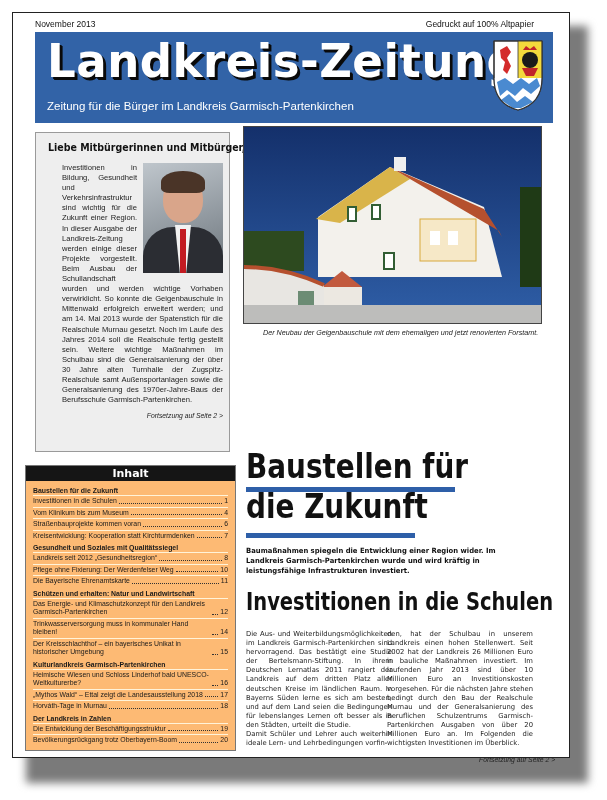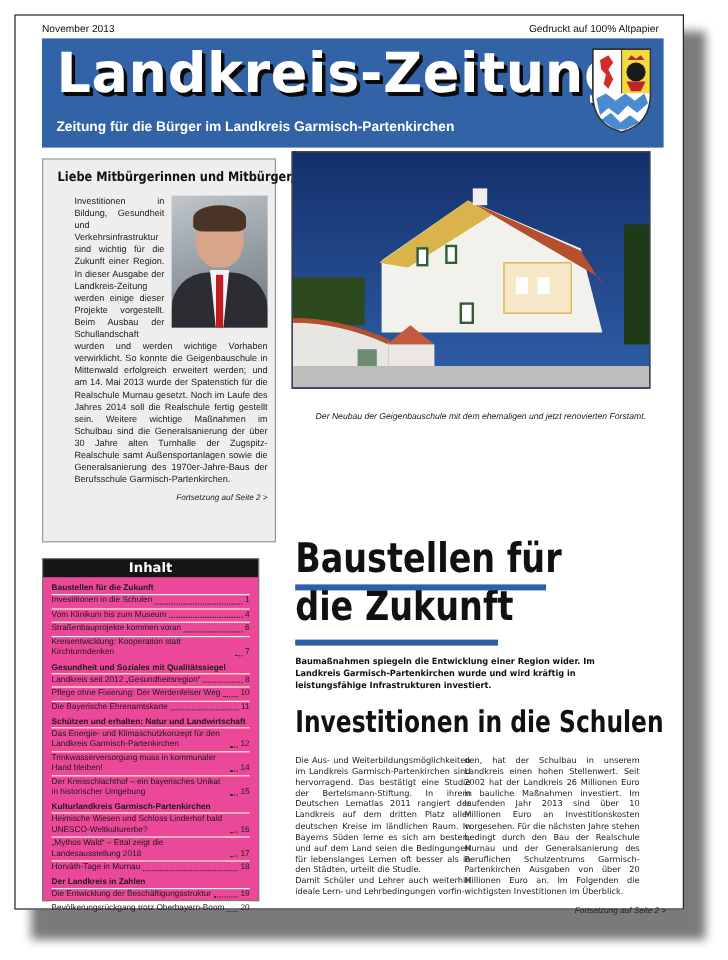--- a/index.html
+++ b/index.html
@@ -1,49 +1,49 @@
 <!DOCTYPE html>
 <html><head>
 <meta charset="utf-8">
 <style>
   html, body { margin:0; padding:0; }
   body { width:607px; height:800px; background:#ffffff; position:relative; overflow:hidden; font-family:"Liberation Sans", sans-serif; }
   .shadow { position:absolute; left:26px; top:26px; width:562px; height:757px; background:#7a7a7a; filter:blur(4px); }
   .page { position:absolute; left:12px; top:12px; width:558px; height:746px; background:#fff; border:1px solid #222; box-sizing:border-box; }
   .topline { position:absolute; top:6px; font-size:8.5px; color:#111; }
   .topline.left { left:22px; }
-  .topline.right { right:20px; }
+  .topline.right { right:35px; }
   .masthead { position:absolute; left:22px; top:19px; width:518px; height:91px; background:#3263a7; }
   .mast-title { position:absolute; left:12px; top:2px; font-family:"DejaVu Sans", sans-serif; font-weight:bold; font-size:46px; color:#fff; letter-spacing:0.5px; text-shadow:3px 3px 0 #0a0a0a, 2px 2px 0 #0a0a0a; transform:scaleX(0.98); transform-origin:left; }
-  .mast-sub { position:absolute; left:12px; top:68px; font-weight:bold; font-size:11.5px; color:#fff; }
+  .mast-sub { position:absolute; left:12px; top:68px; font-weight:normal; font-size:11.5px; color:#fff; }
   .crest { position:absolute; right:8px; top:6px; width:54px; height:74px; }
 
   .welcome { position:absolute; left:22px; top:119px; width:195px; height:320px; background:#eeeeee; border:1px solid #9a9a9a; box-sizing:border-box; }
   .welcome-title { position:absolute; left:12px; top:8px; font-family:"DejaVu Sans", sans-serif; font-weight:bold; font-size:11px; color:#111; transform:scaleX(0.86); transform-origin:left; white-space:nowrap; }
   .welcome-text { position:absolute; left:12px; top:30px; width:175px; font-size:7.6px; line-height:10.1px; color:#222; text-align:justify; }
   .portrait { float:right; width:80px; height:110px; margin:0 0 2px 6px; background:linear-gradient(160deg,#bfc6cc 0%,#8d959c 60%,#6e767c 100%); position:relative; overflow:hidden; }
   .portrait .head { position:absolute; left:20px; top:12px; width:40px; height:48px; border-radius:50% 50% 45% 45%; background:#d9a58a; }
   .portrait .hair { position:absolute; left:18px; top:8px; width:44px; height:22px; border-radius:50% 50% 20% 20%; background:#4a3427; }
   .portrait .suit { position:absolute; left:0; top:64px; width:80px; height:50px; background:#2b2d33; border-radius:30px 30px 0 0; }
   .portrait .shirt { position:absolute; left:32px; top:62px; width:16px; height:48px; background:#f2f2f2; clip-path:polygon(0 0,100% 0,70% 100%,30% 100%); }
   .portrait .tie { position:absolute; left:37px; top:66px; width:6px; height:44px; background:#c21b22; }
   .welcome-text p { margin:0 0 6px 14px; }
   .cont { text-align:right; font-style:italic; font-size:6.8px; color:#222; }
 
-  .toc { position:absolute; left:22px; top:452px; width:181px; height:286px; background:#ec4899; border:1px solid #777; box-sizing:border-box; }
+  .toc { position:absolute; left:12px; top:452px; width:211px; height:286px; background:#fdba74; border:1px solid #777; box-sizing:border-box; }
   .toc-head { height:15px; background:#151515; color:#fff; font-family:"DejaVu Sans", sans-serif; font-weight:bold; font-size:11px; text-align:center; line-height:15px; transform:none; }
   .toc-body { padding:3px 7px 0 7px; font-size:6.9px; color:#1a1a1a; }
   .toc-sec { font-weight:bold; margin-top:3px; margin-bottom:1px; }
   .toc-item { display:flex; align-items:flex-end; border-top:1px solid #fff3d9; padding:1px 0; line-height:8.5px; }
   .toc-item .t { flex:0 1 auto; }
   .toc-item .dots { flex:1 1 auto; border-bottom:1px dotted #333; margin:0 2px 2px 2px; min-width:6px; }
   .toc-item .p { flex:0 0 auto; }
 
   .photo { position:absolute; left:230px; top:113px; width:297px; height:196px; border:1px solid #444; overflow:hidden; background:#1b3a78; }
-  .caption { position:absolute; left:230px; top:329px; font-size:7.2px; font-style:italic; color:#222;padding-left:20px; }
+  .caption { position:absolute; left:230px; top:315px; font-size:7.2px; font-style:italic; color:#222;padding-left:20px; }
 
   .headline { position:absolute; left:233px; top:433px; font-family:"DejaVu Sans", sans-serif; font-weight:bold; font-size:34px; line-height:40px; color:#111; transform:scaleX(0.82); transform-origin:left; white-space:nowrap; }
   .hl-bar { position:absolute; height:5px; background:#2e5fa8; }
   .lead { position:absolute; left:233px; top:533px; width:300px; font-family:"DejaVu Sans", sans-serif; font-weight:bold; font-size:7.2px; line-height:10px; color:#111; transform:scaleX(0.95); transform-origin:left; }
   .subhead { position:absolute; left:233px; top:574px; font-family:"DejaVu Sans", sans-serif; font-weight:bold; font-size:25px; color:#111; transform:scaleX(0.78); transform-origin:left; white-space:nowrap; }
   .col { position:absolute; top:617px; width:146px; font-family:"DejaVu Sans", sans-serif; font-size:6.8px; line-height:9.1px; color:#222; text-align:justify; }
   .col p { margin:0; }
   .col.c1 { left:233px; }
   .col.c2 { left:374px; }
   .cont2 { position:absolute; left:466px; top:743px; font-style:italic; font-size:6.8px; color:#222; }

